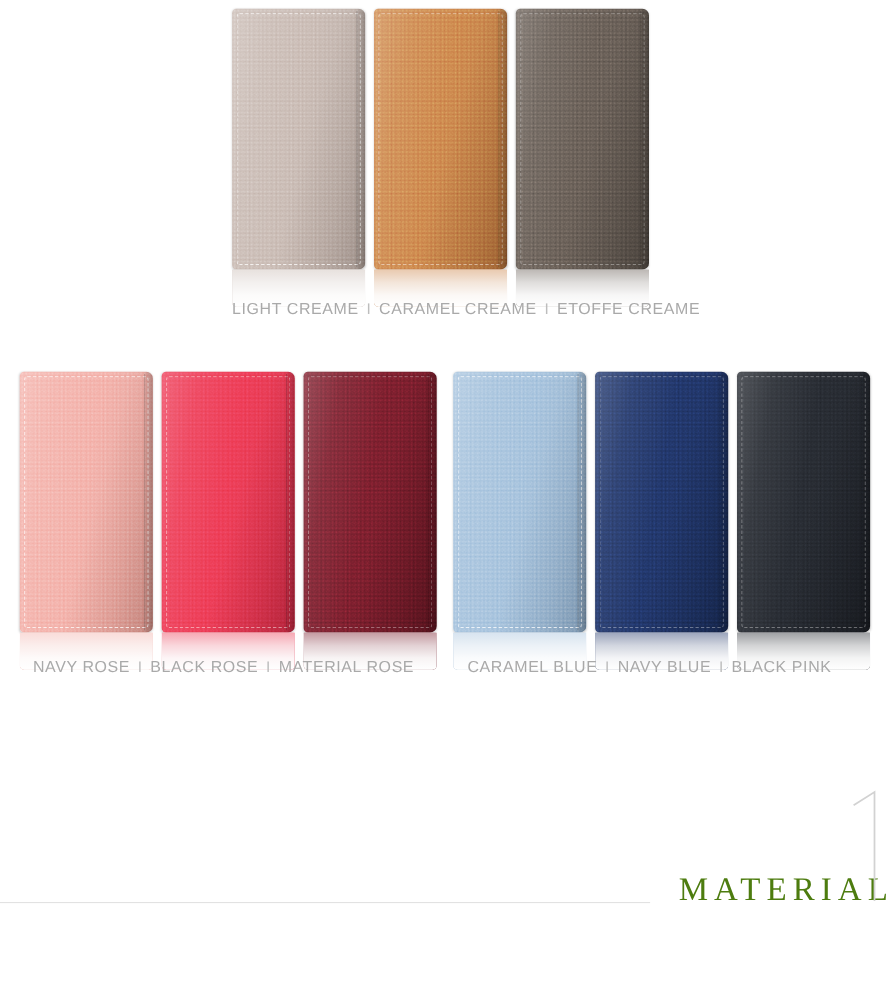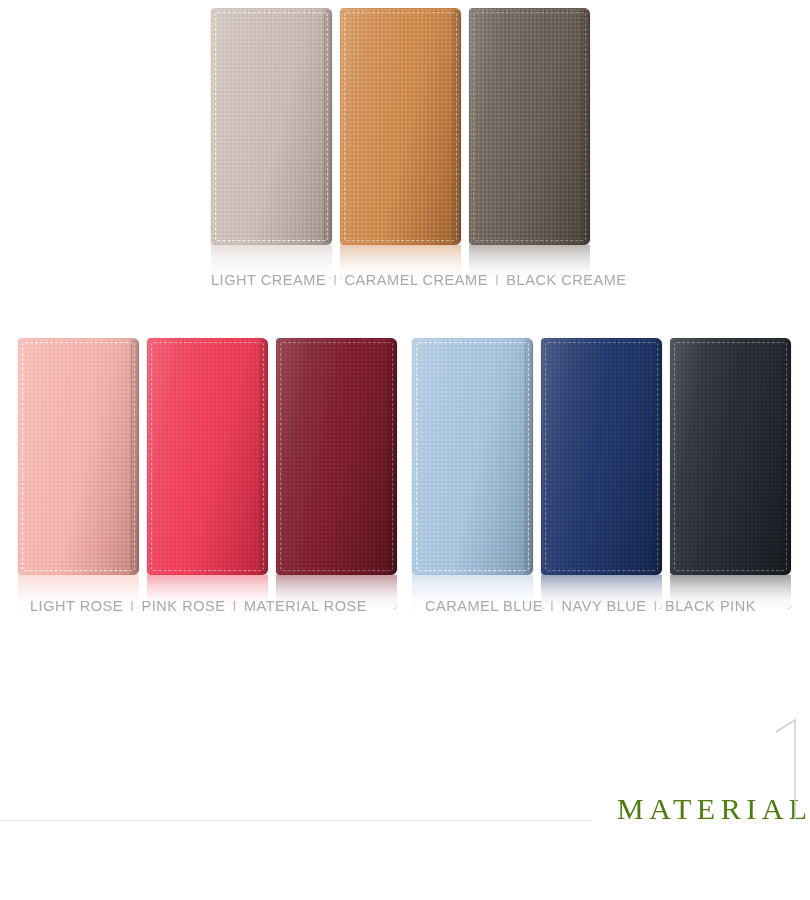--- a/index.html
+++ b/index.html
@@ -214,21 +214,21 @@
             <div class="refl-fade"></div>
           </div>
         </div>
       </div>
   </div>
   <div class="captions" id="captions-0" style="left:211px; top:272px;">
       <span class="caption-label">LIGHT CREAME</span>
       <span class="caption-sep">I</span>
       <span class="caption-label">CARAMEL CREAME</span>
       <span class="caption-sep">I</span>
-      <span class="caption-label">BLACK CREAME</span>
+      <span class="caption-label">ETOFFE CREAME</span>
     </div>
 
   <div class="group" id="group-1" style="left:18px; top:338px;">
     <div class="cases">
         <div class="case-wrap" style="margin-left: 0px;">
           <div class="case light" title="LIGHT ROSE" style="width: 121px; height: 237px; background: linear-gradient(105deg, rgb(244, 179, 172) 0%, rgb(244, 179, 172) 55%, rgb(224, 152, 143) 100%);">
             <div class="grain"></div>
             <div class="sheen"></div>
             <div class="stitch"></div>
             <div class="spine"></div>
@@ -261,23 +261,23 @@
             <div class="spine-line"></div>
           </div>
           <div class="reflect" style="width: 121px; height: 34px;">
             <div class="refl-body" style="background: linear-gradient(rgb(125, 31, 46) 0%, rgb(97, 21, 33) 100%);"></div>
             <div class="refl-fade"></div>
           </div>
         </div>
       </div>
   </div>
   <div class="captions" id="captions-1" style="left:30px; top:598px;">
-      <span class="caption-label">LIGHT ROSE</span>
-      <span class="caption-sep">I</span>
-      <span class="caption-label">PINK ROSE</span>
+      <span class="caption-label">NAVY ROSE</span>
+      <span class="caption-sep">I</span>
+      <span class="caption-label">BLACK ROSE</span>
       <span class="caption-sep">I</span>
       <span class="caption-label">MATERIAL ROSE</span>
     </div>
 
   <div class="group" id="group-2" style="left:412px; top:338px;">
     <div class="cases">
         <div class="case-wrap" style="margin-left: 0px;">
           <div class="case light" title="POWDER BLUE" style="width: 121px; height: 237px; background: linear-gradient(105deg, rgb(168, 196, 222) 0%, rgb(168, 196, 222) 55%, rgb(143, 173, 202) 100%);">
             <div class="grain"></div>
             <div class="sheen"></div>

